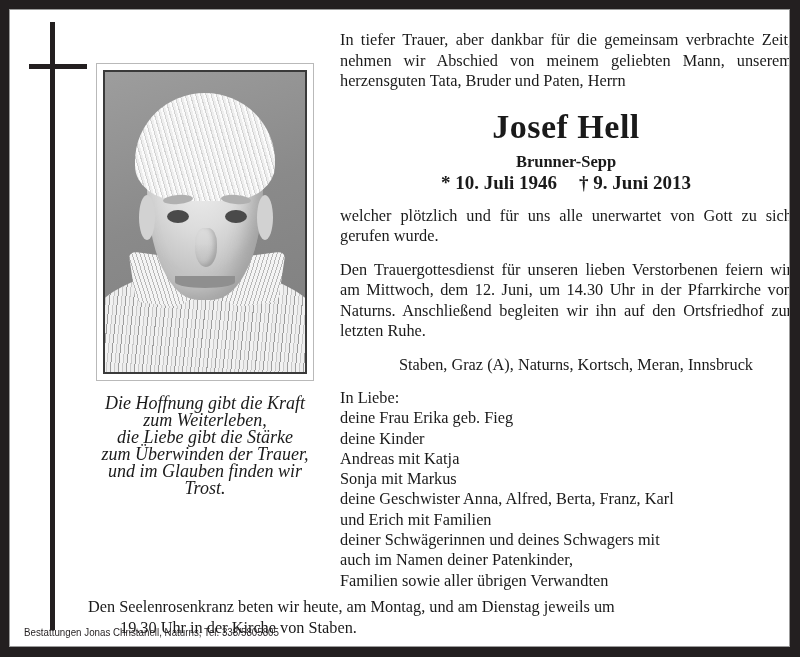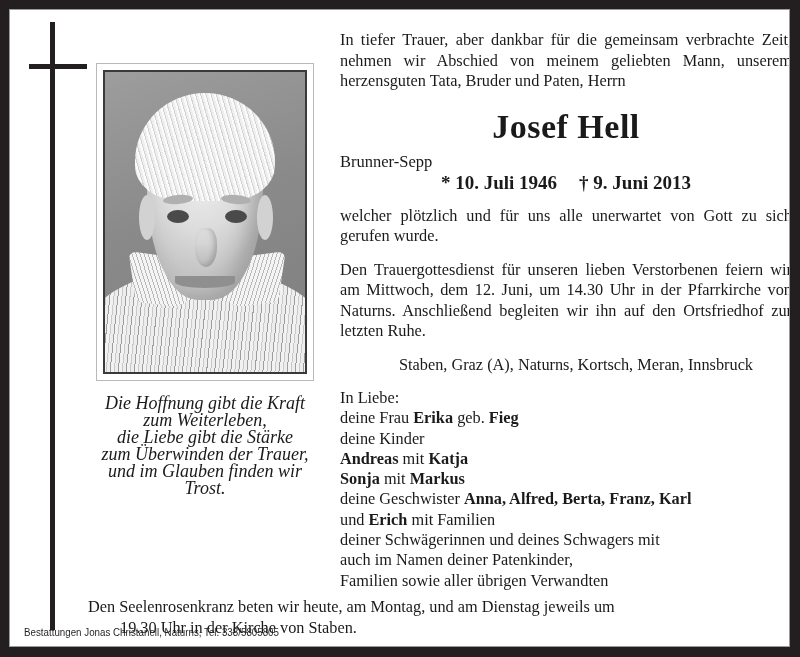--- a/index.html
+++ b/index.html
@@ -249,41 +249,41 @@
 
   .name {
     text-align: center;
     font-weight: bold;
     font-size: 34px;
     line-height: 44px;
     letter-spacing: .5px;
     margin: 2px 0 2px 0;
   }
   .nickname {
-    text-align: left;
-    font-weight: normal;
+    text-align: center;
+    font-weight: bold;
     font-size: 16.5px;
     line-height: 21px;
     margin: 0;
   }
   .dates {
     text-align: center;
     font-weight: bold;
     font-size: 19px;
     line-height: 21px;
     margin: 0 0 13px 0;
   }
   .dates .gap { display: inline-block; width: 22px; }
 
   .family {
     font-size: 16.3px;
     line-height: 20.3px;
   }
   .family div { white-space: nowrap; }
-  .family b { font-weight: bold; }
+  .family b { font-weight: normal; }
 
   
   .bottom-para {
     position: absolute;
     left: 78px;
     top: 586px;
     width: 704px;
     font-size: 16.3px;
     line-height: 21px;
     text-align: justify;

